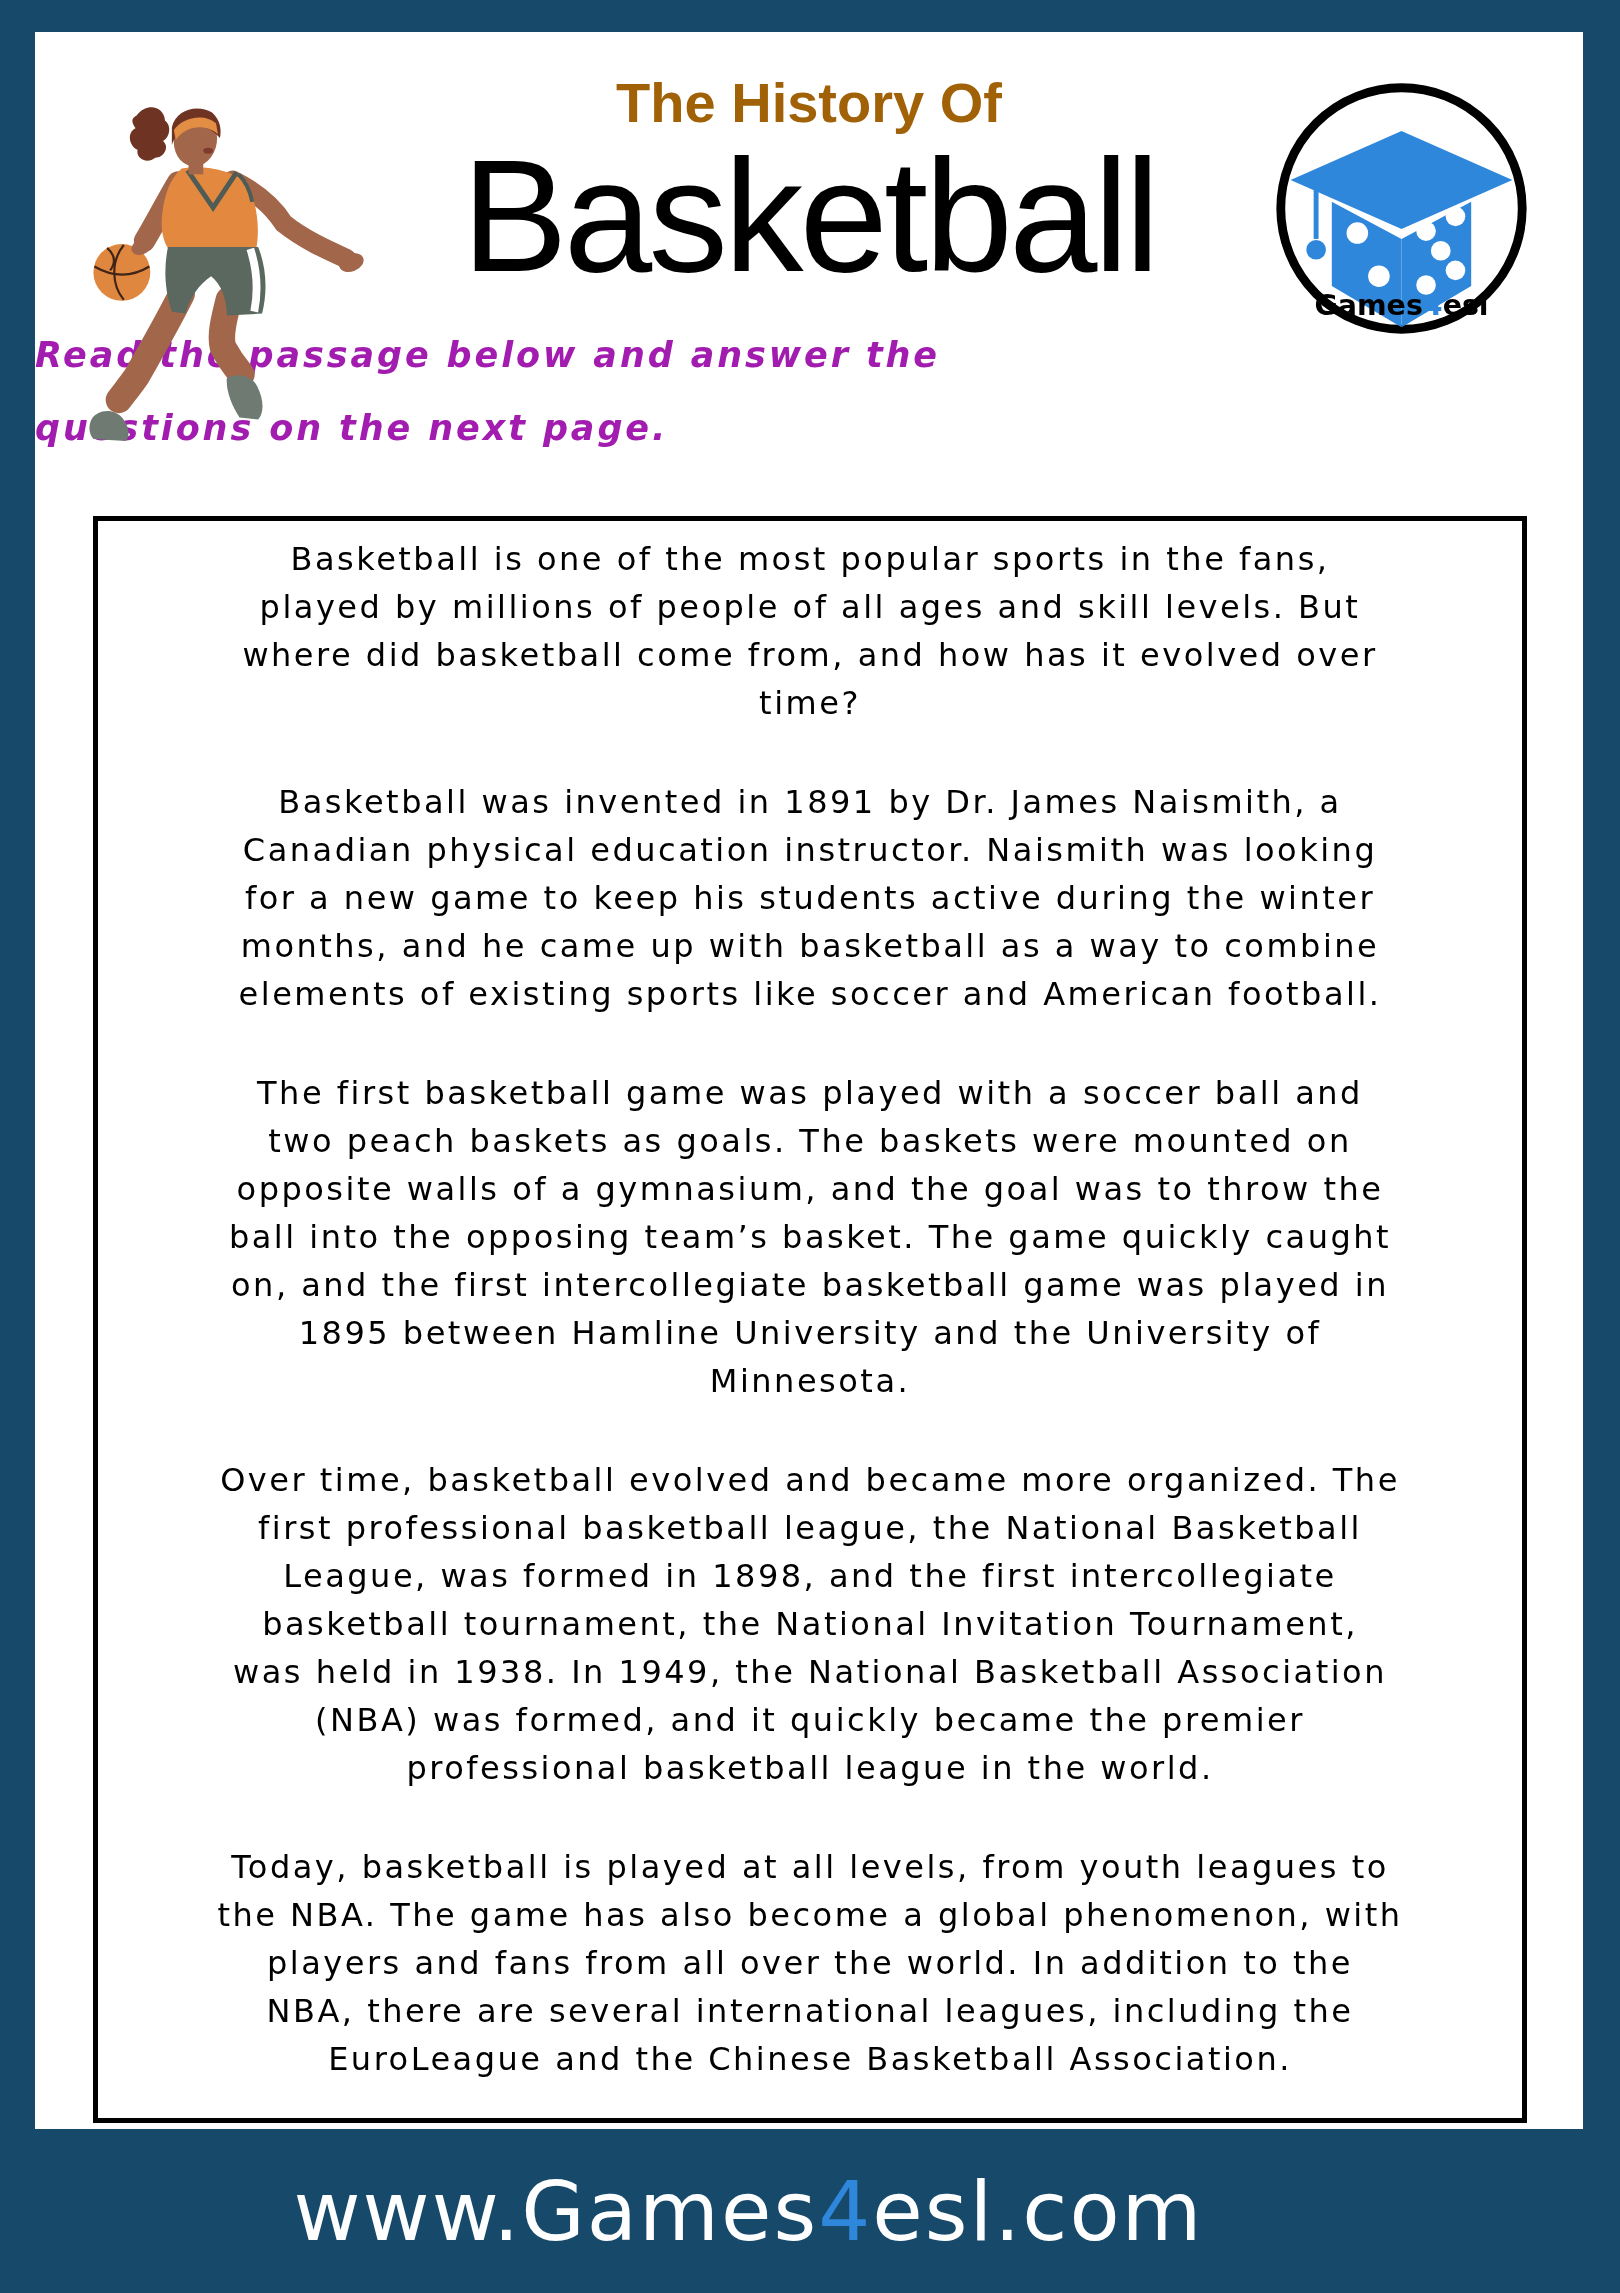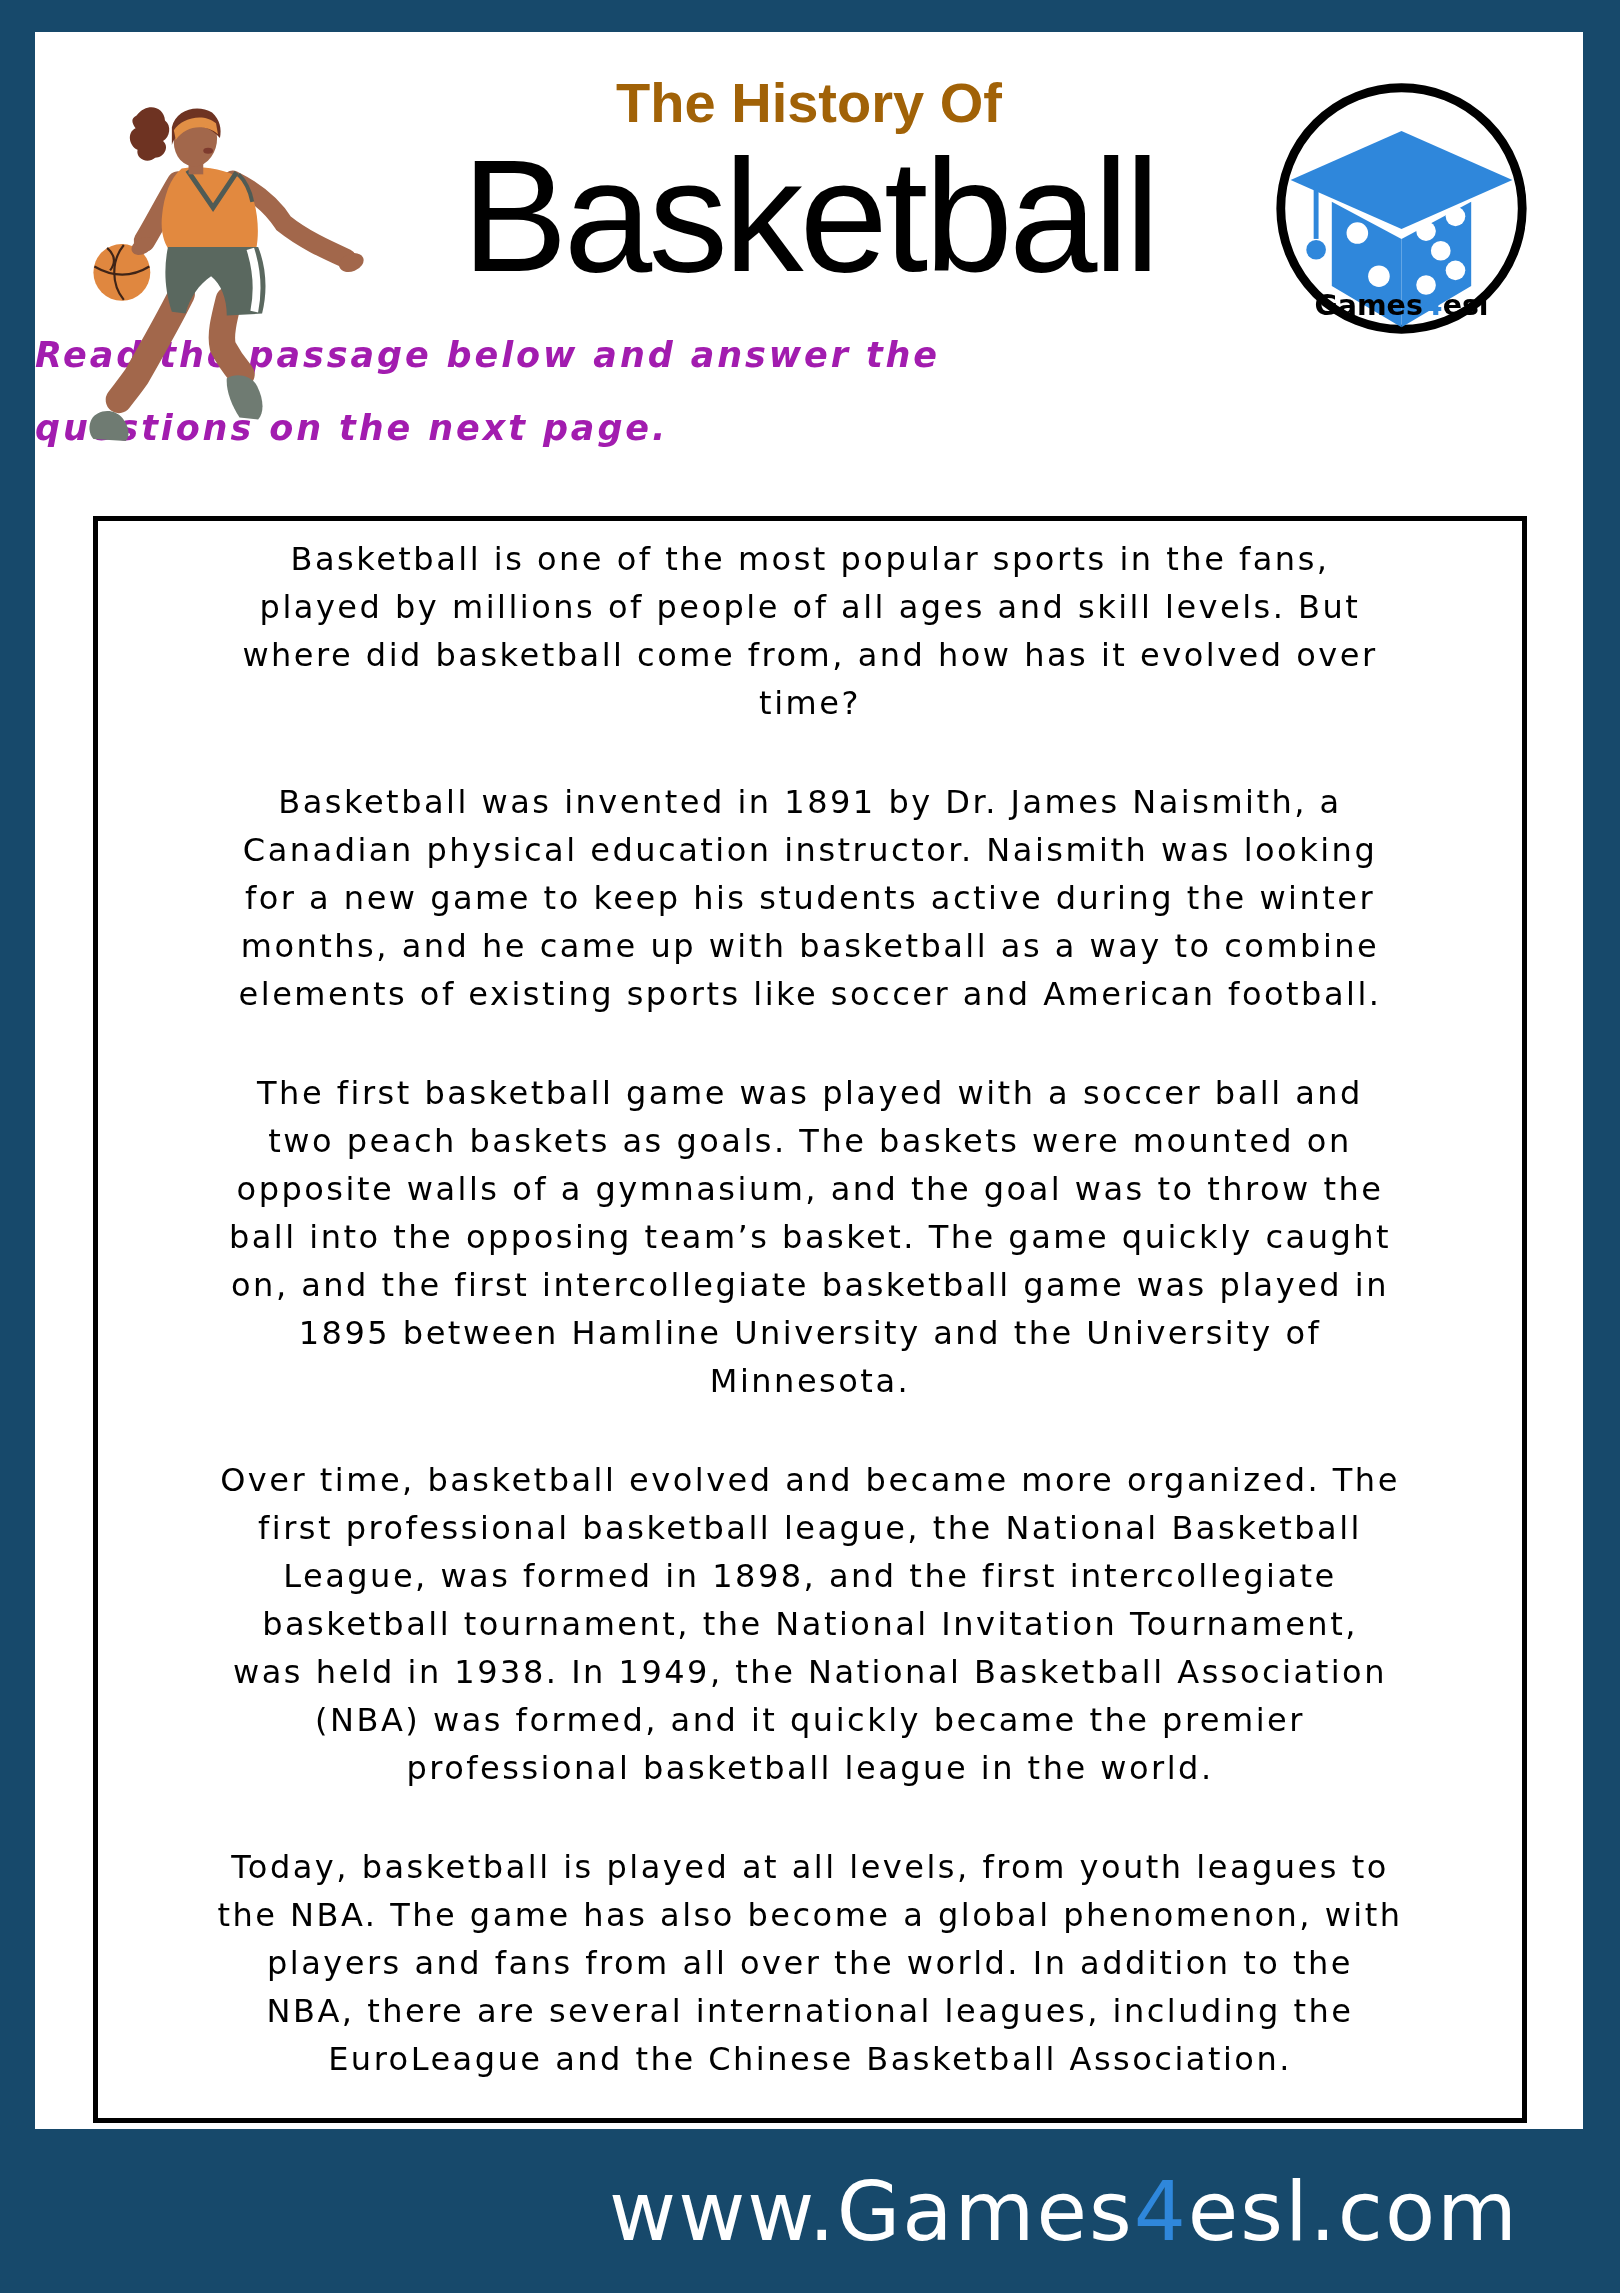--- a/index.html
+++ b/index.html
@@ -35,21 +35,21 @@
     border:5.9px solid #000;background:#fff;
     padding:13.7px 37px 0 37px;
   }
   .passage-box p{
     margin:0 0 51px 0;
     font-size:32px;line-height:48px;letter-spacing:2.5px;color:#000;
     text-align:center;white-space:pre-line;
   }
   .footer{
     position:absolute;left:0;top:2129px;width:1497px;height:165px;
-    display:flex;align-items:center;justify-content:flex-end;padding-left:22px;
+    display:flex;align-items:center;justify-content:center;
   }
   .footer-url{
     font-size:82px;letter-spacing:2px;color:#ffffff;font-weight:400;
   }
   .accent{color:#2F87DB;}
   .logo-text{font-family:"DejaVu Sans", sans-serif;font-weight:700;}
 </style>
 </head>
 <body>
 

